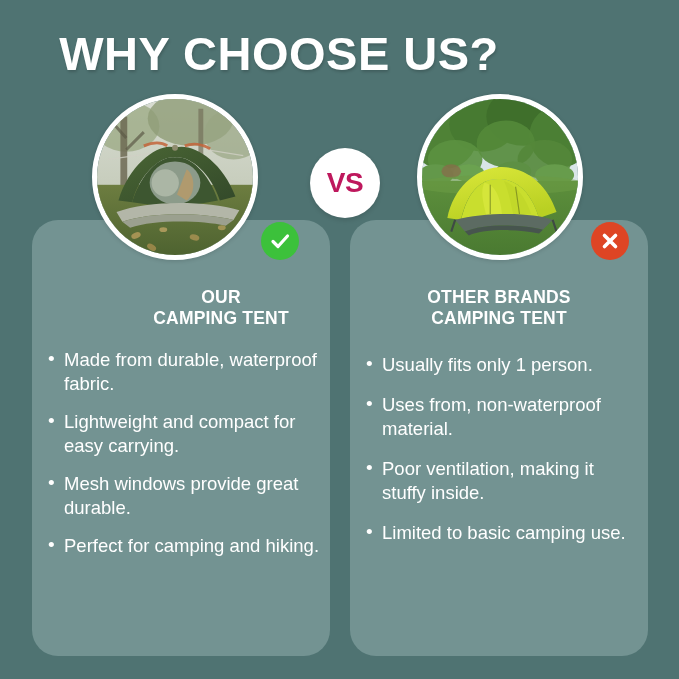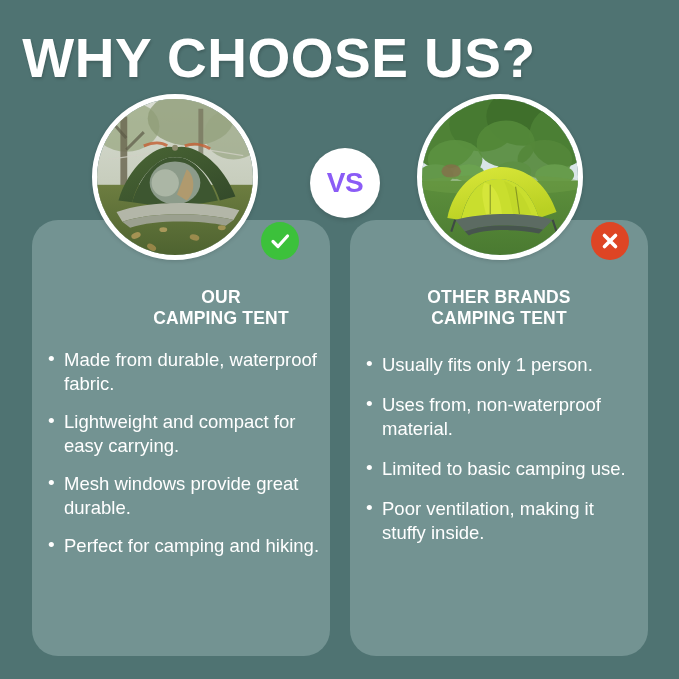--- a/index.html
+++ b/index.html
@@ -13,21 +13,21 @@
     position: relative;
   }
 
   
   .title {
     position: absolute;
     top: 26px;
     left: 0;
     width: 558px;
     text-align: center;
-    font-size: 55px;
+    font-size: 47px;
     font-weight: bold;
     color: #ffffff;
     letter-spacing: 0.5px;
     text-shadow: 1px 2px 3px rgba(0,0,0,0.18);
   }
 
   
   .card {
     position: absolute;
     top: 220px;
@@ -66,21 +66,21 @@
     background: #ffffff;
     z-index: 8;
     display: flex;
     align-items: center;
     justify-content: center;
     box-shadow: 0 2px 5px rgba(0,0,0,0.14);
   }
   .vs-badge span {
     font-size: 28px;
     font-weight: bold;
-    color: #8b5cf6;
+    color: #be185d;
     letter-spacing: -0.5px;
   }
 
   
   .status-badge {
     position: absolute;
     width: 38px;
     height: 38px;
     border-radius: 50%;
     z-index: 9;
@@ -272,15 +272,15 @@
 <ul class="bullets bullets-left">
   <li>Made from durable, waterproof fabric.</li>
   <li>Lightweight and compact for easy carrying.</li>
   <li>Mesh windows provide great durable.</li>
   <li>Perfect for camping and hiking.</li>
 </ul>
 
 <ul class="bullets bullets-right">
   <li>Usually fits only 1 person.</li>
   <li>Uses from, non-waterproof material.</li>
+  <li>Poor ventilation, making it stuffy inside.</li>
   <li>Limited to basic camping use.</li>
-  <li>Poor ventilation, making it stuffy inside.</li>
 </ul>
 
 </body></html>

